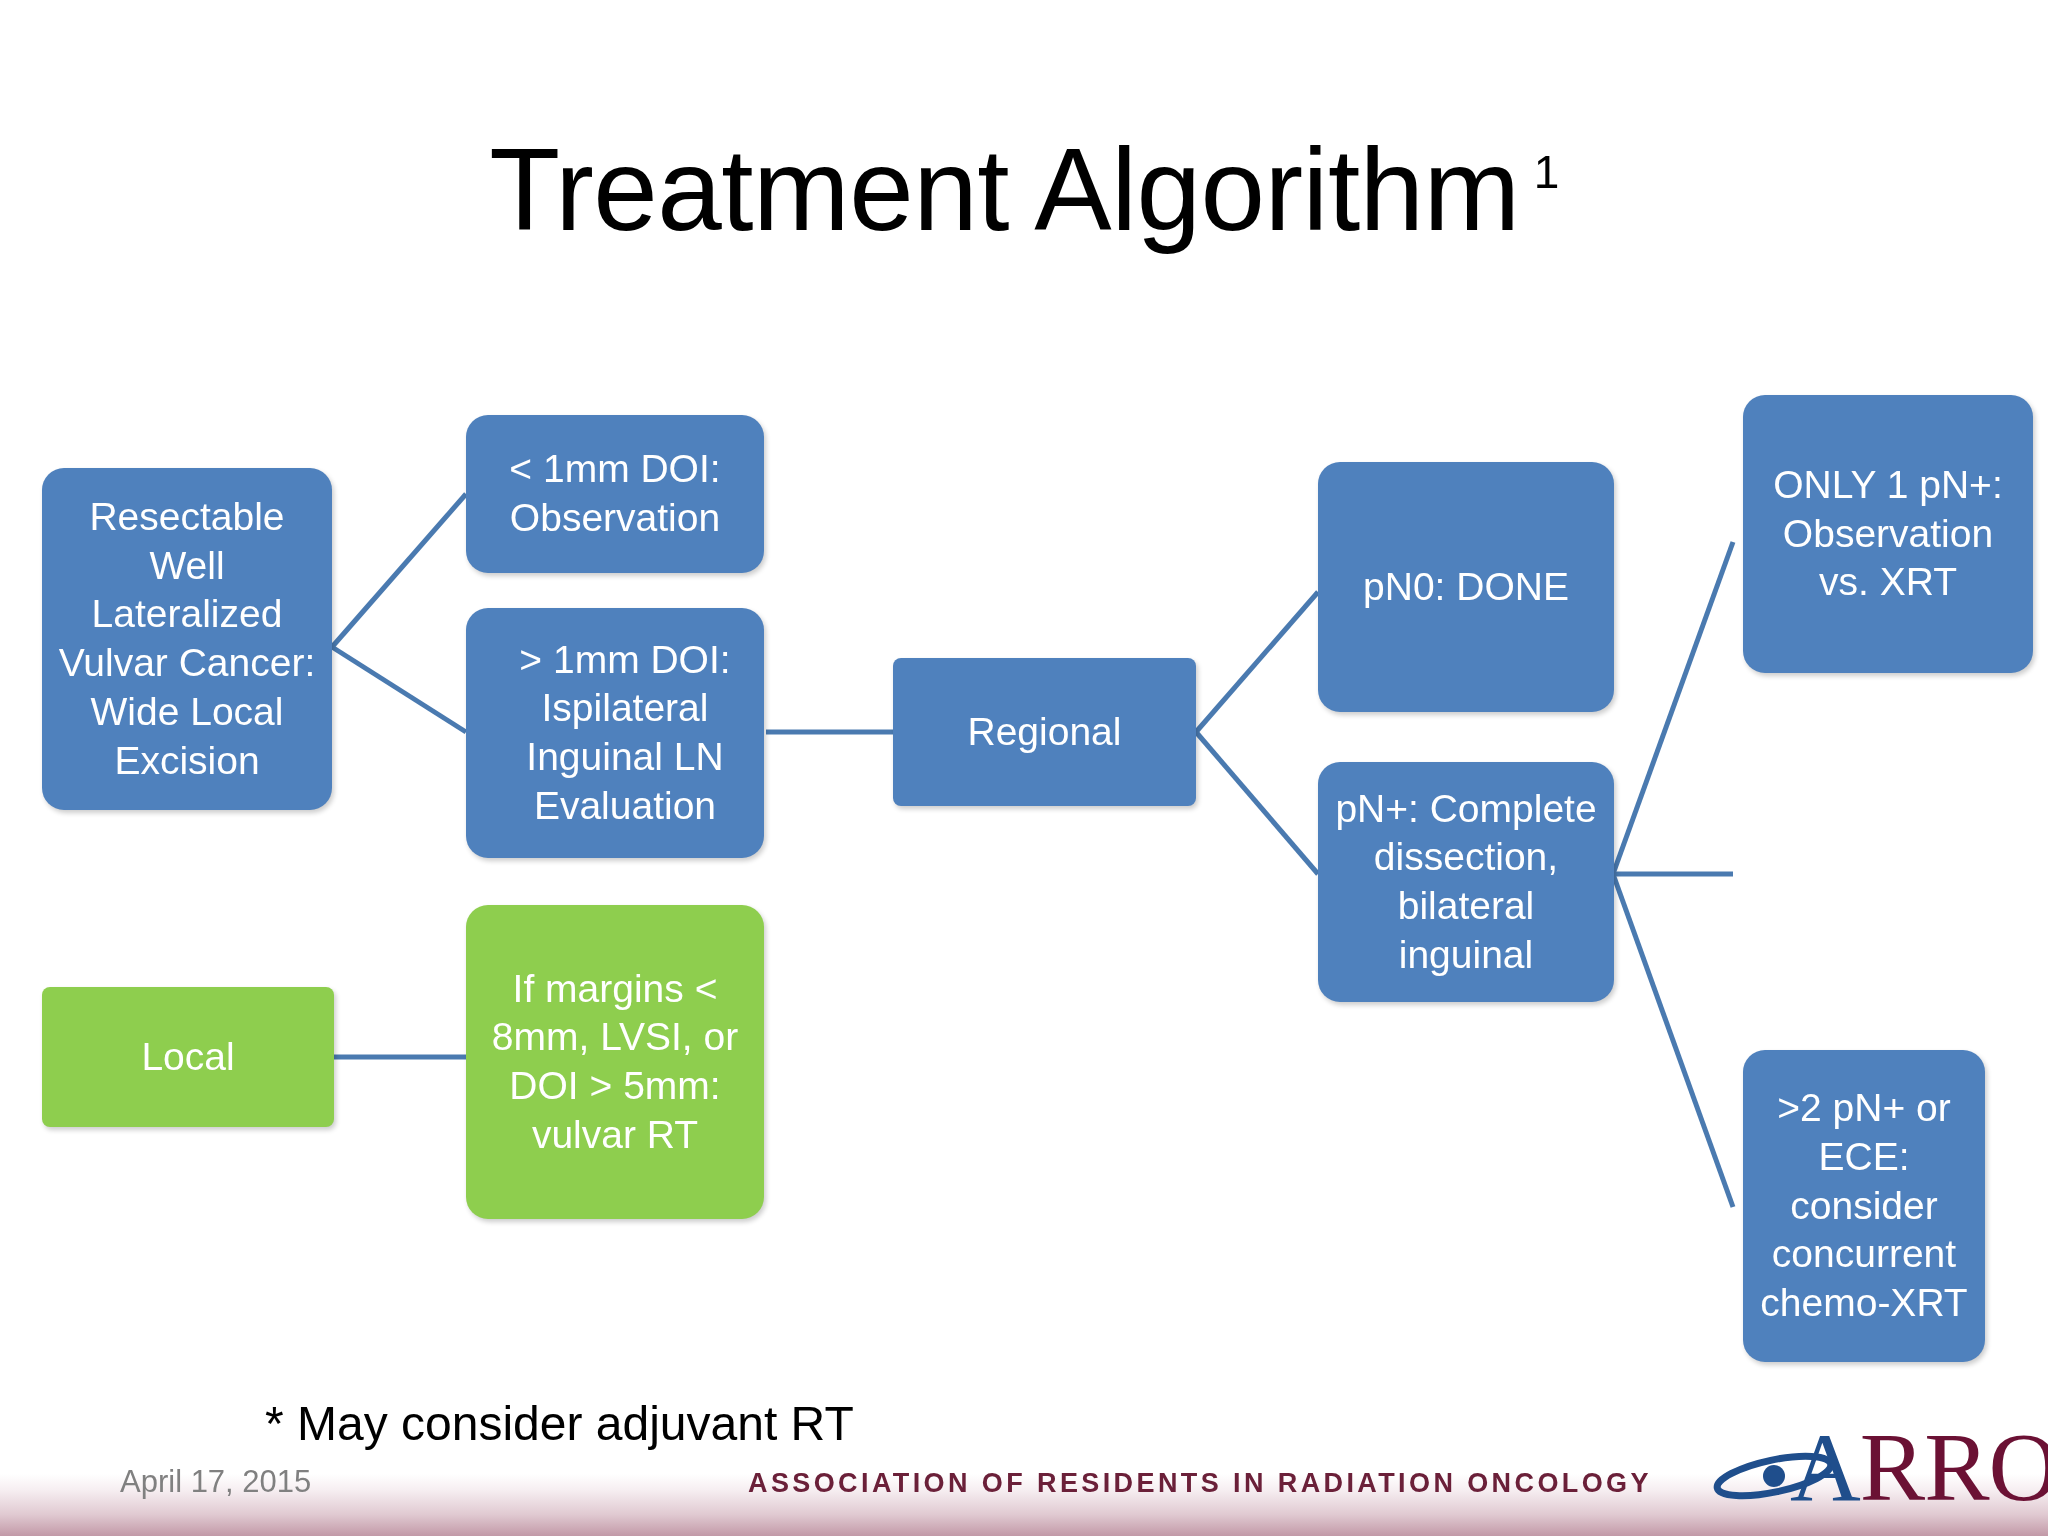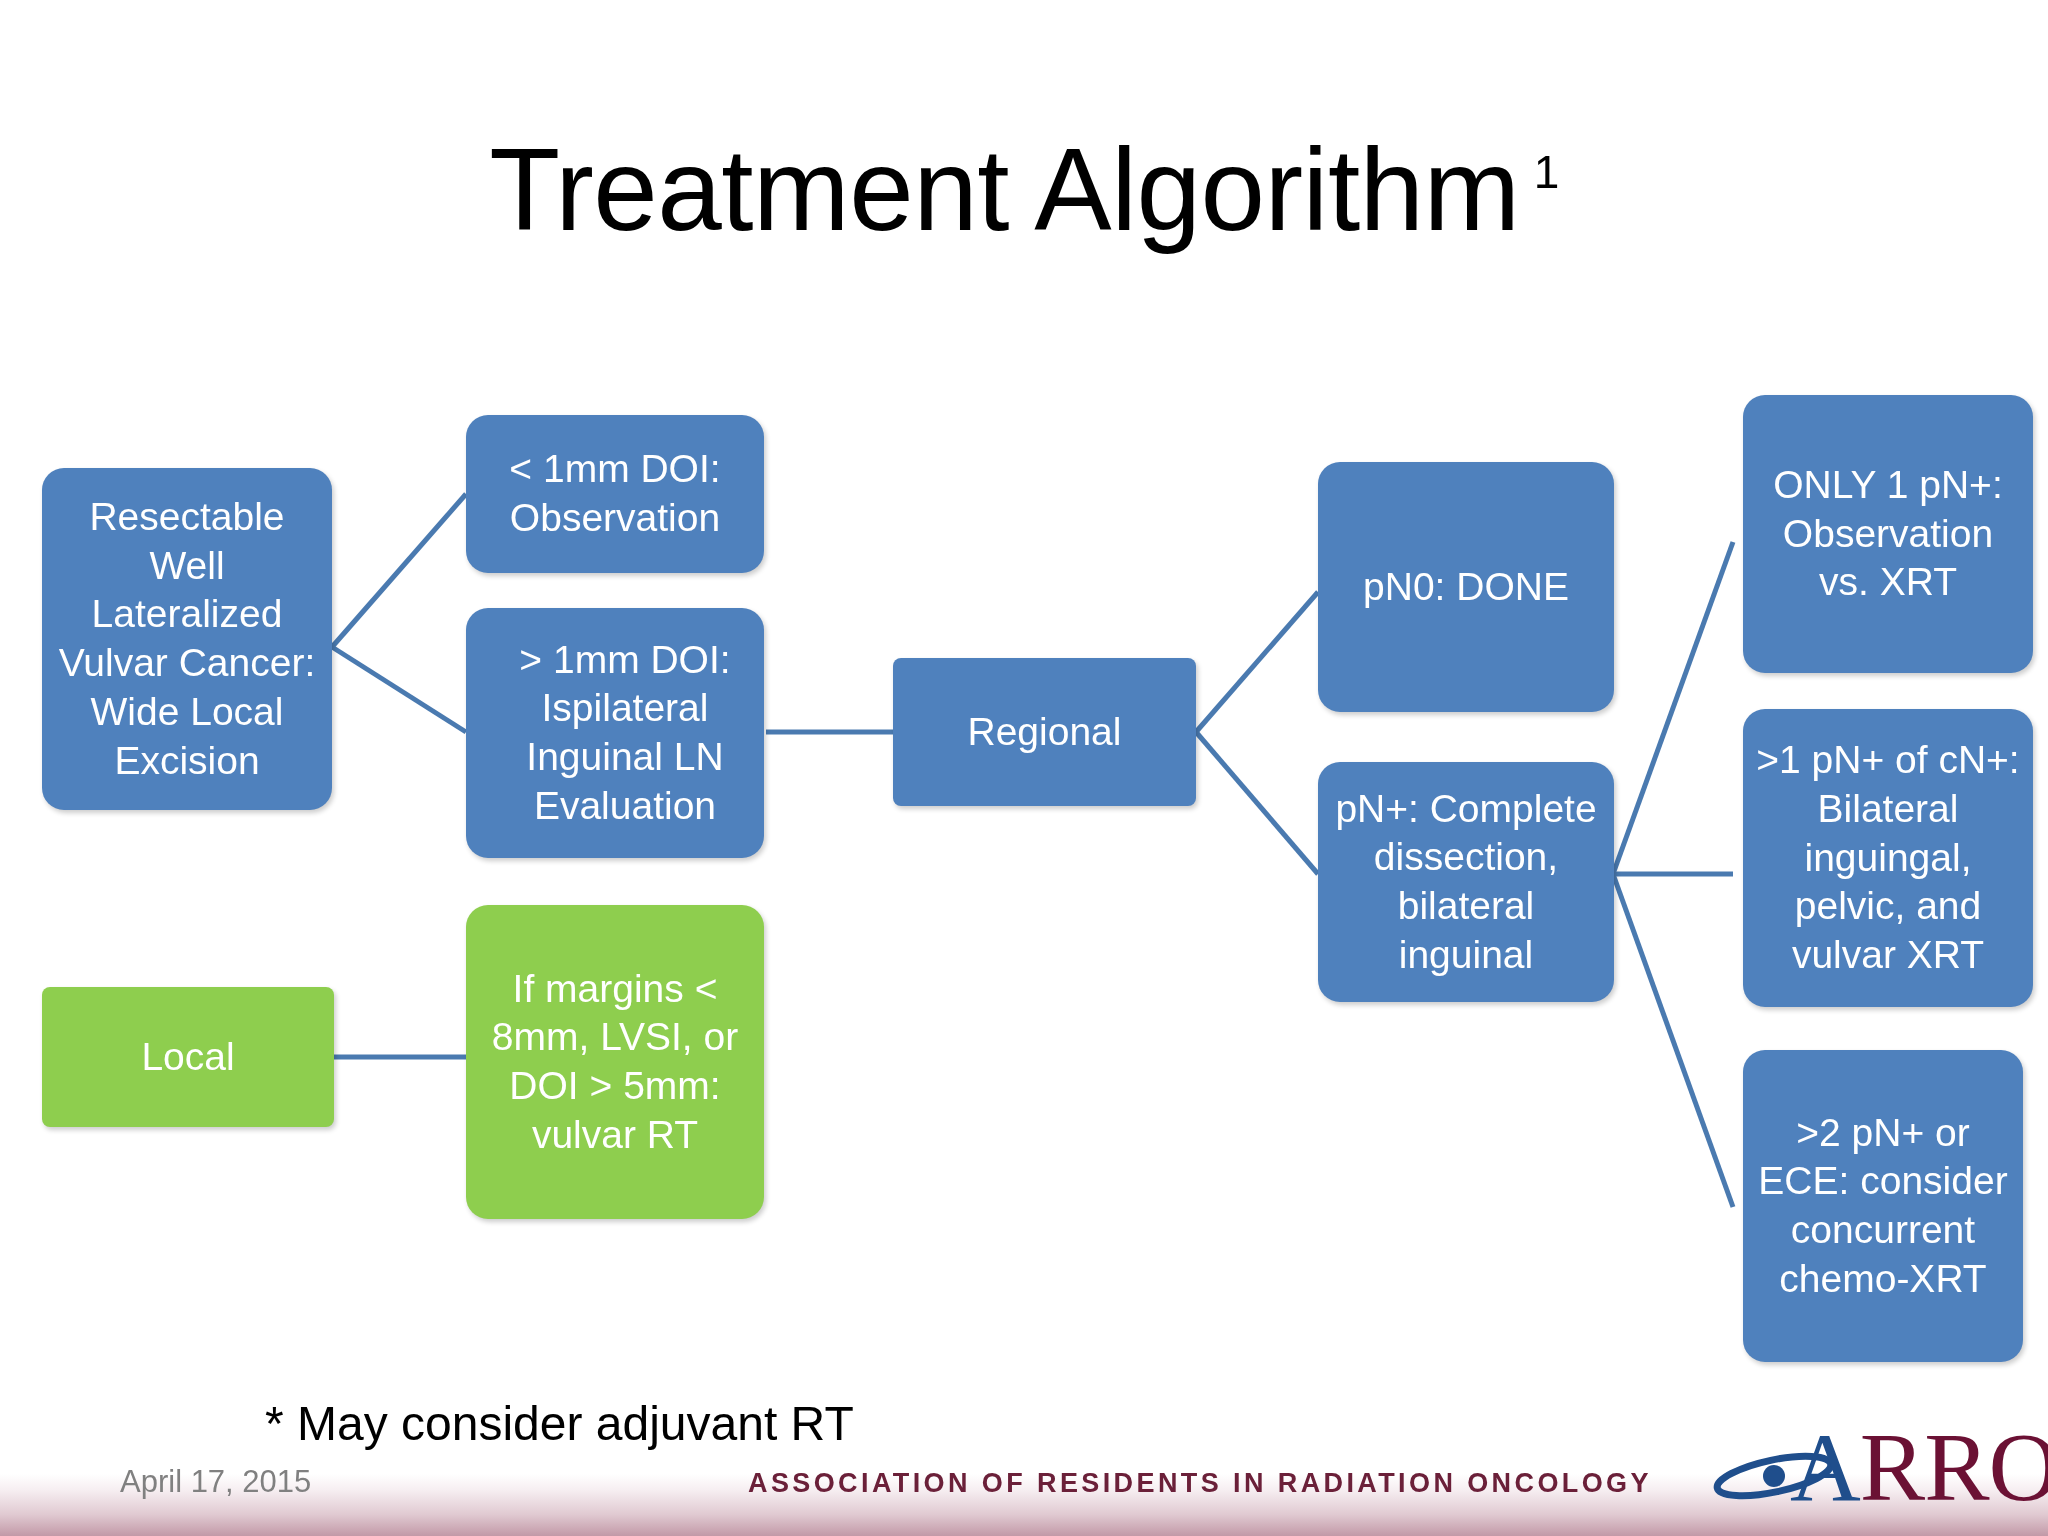--- a/index.html
+++ b/index.html
@@ -184,25 +184,22 @@
   </div>
 
   <div class="node blue" style="left:1318px; top:750px; width:296px; height:240px;">
     <span>pN+: Complete dissection, bilateral inguinal</span>
   </div>
 
   <div class="node blue" style="left:1743px; top:383px; width:290px; height:278px;">
     <span>ONLY 1 pN+: Observation vs. XRT</span>
   </div>
 
-  <div class="node blue" style="left:1743px; top:697px; width:290px; height:298px;">
-    <span>&gt;1 pN+ of cN+: Bilateral inguingal, pelvic, and vulvar XRT</span>
-  </div>
-
-  <div class="node blue" style="left:1743px; top:1038px; width:280px; height:312px;">
+
+  <div class="node blue" style="left:1743px; top:1038px; width:242px; height:312px;">
     <span>&gt;2 pN+ or ECE:  consider concurrent chemo-XRT</span>
   </div>
 
   <div class="node green sq" style="left:42px; top:975px; width:292px; height:140px;">
     <span>Local</span>
   </div>
 
   <div class="node green" style="left:466px; top:893px; width:298px; height:314px;">
     <span>If margins &lt; 8mm, LVSI, or DOI &gt; 5mm: vulvar RT</span>
   </div>

